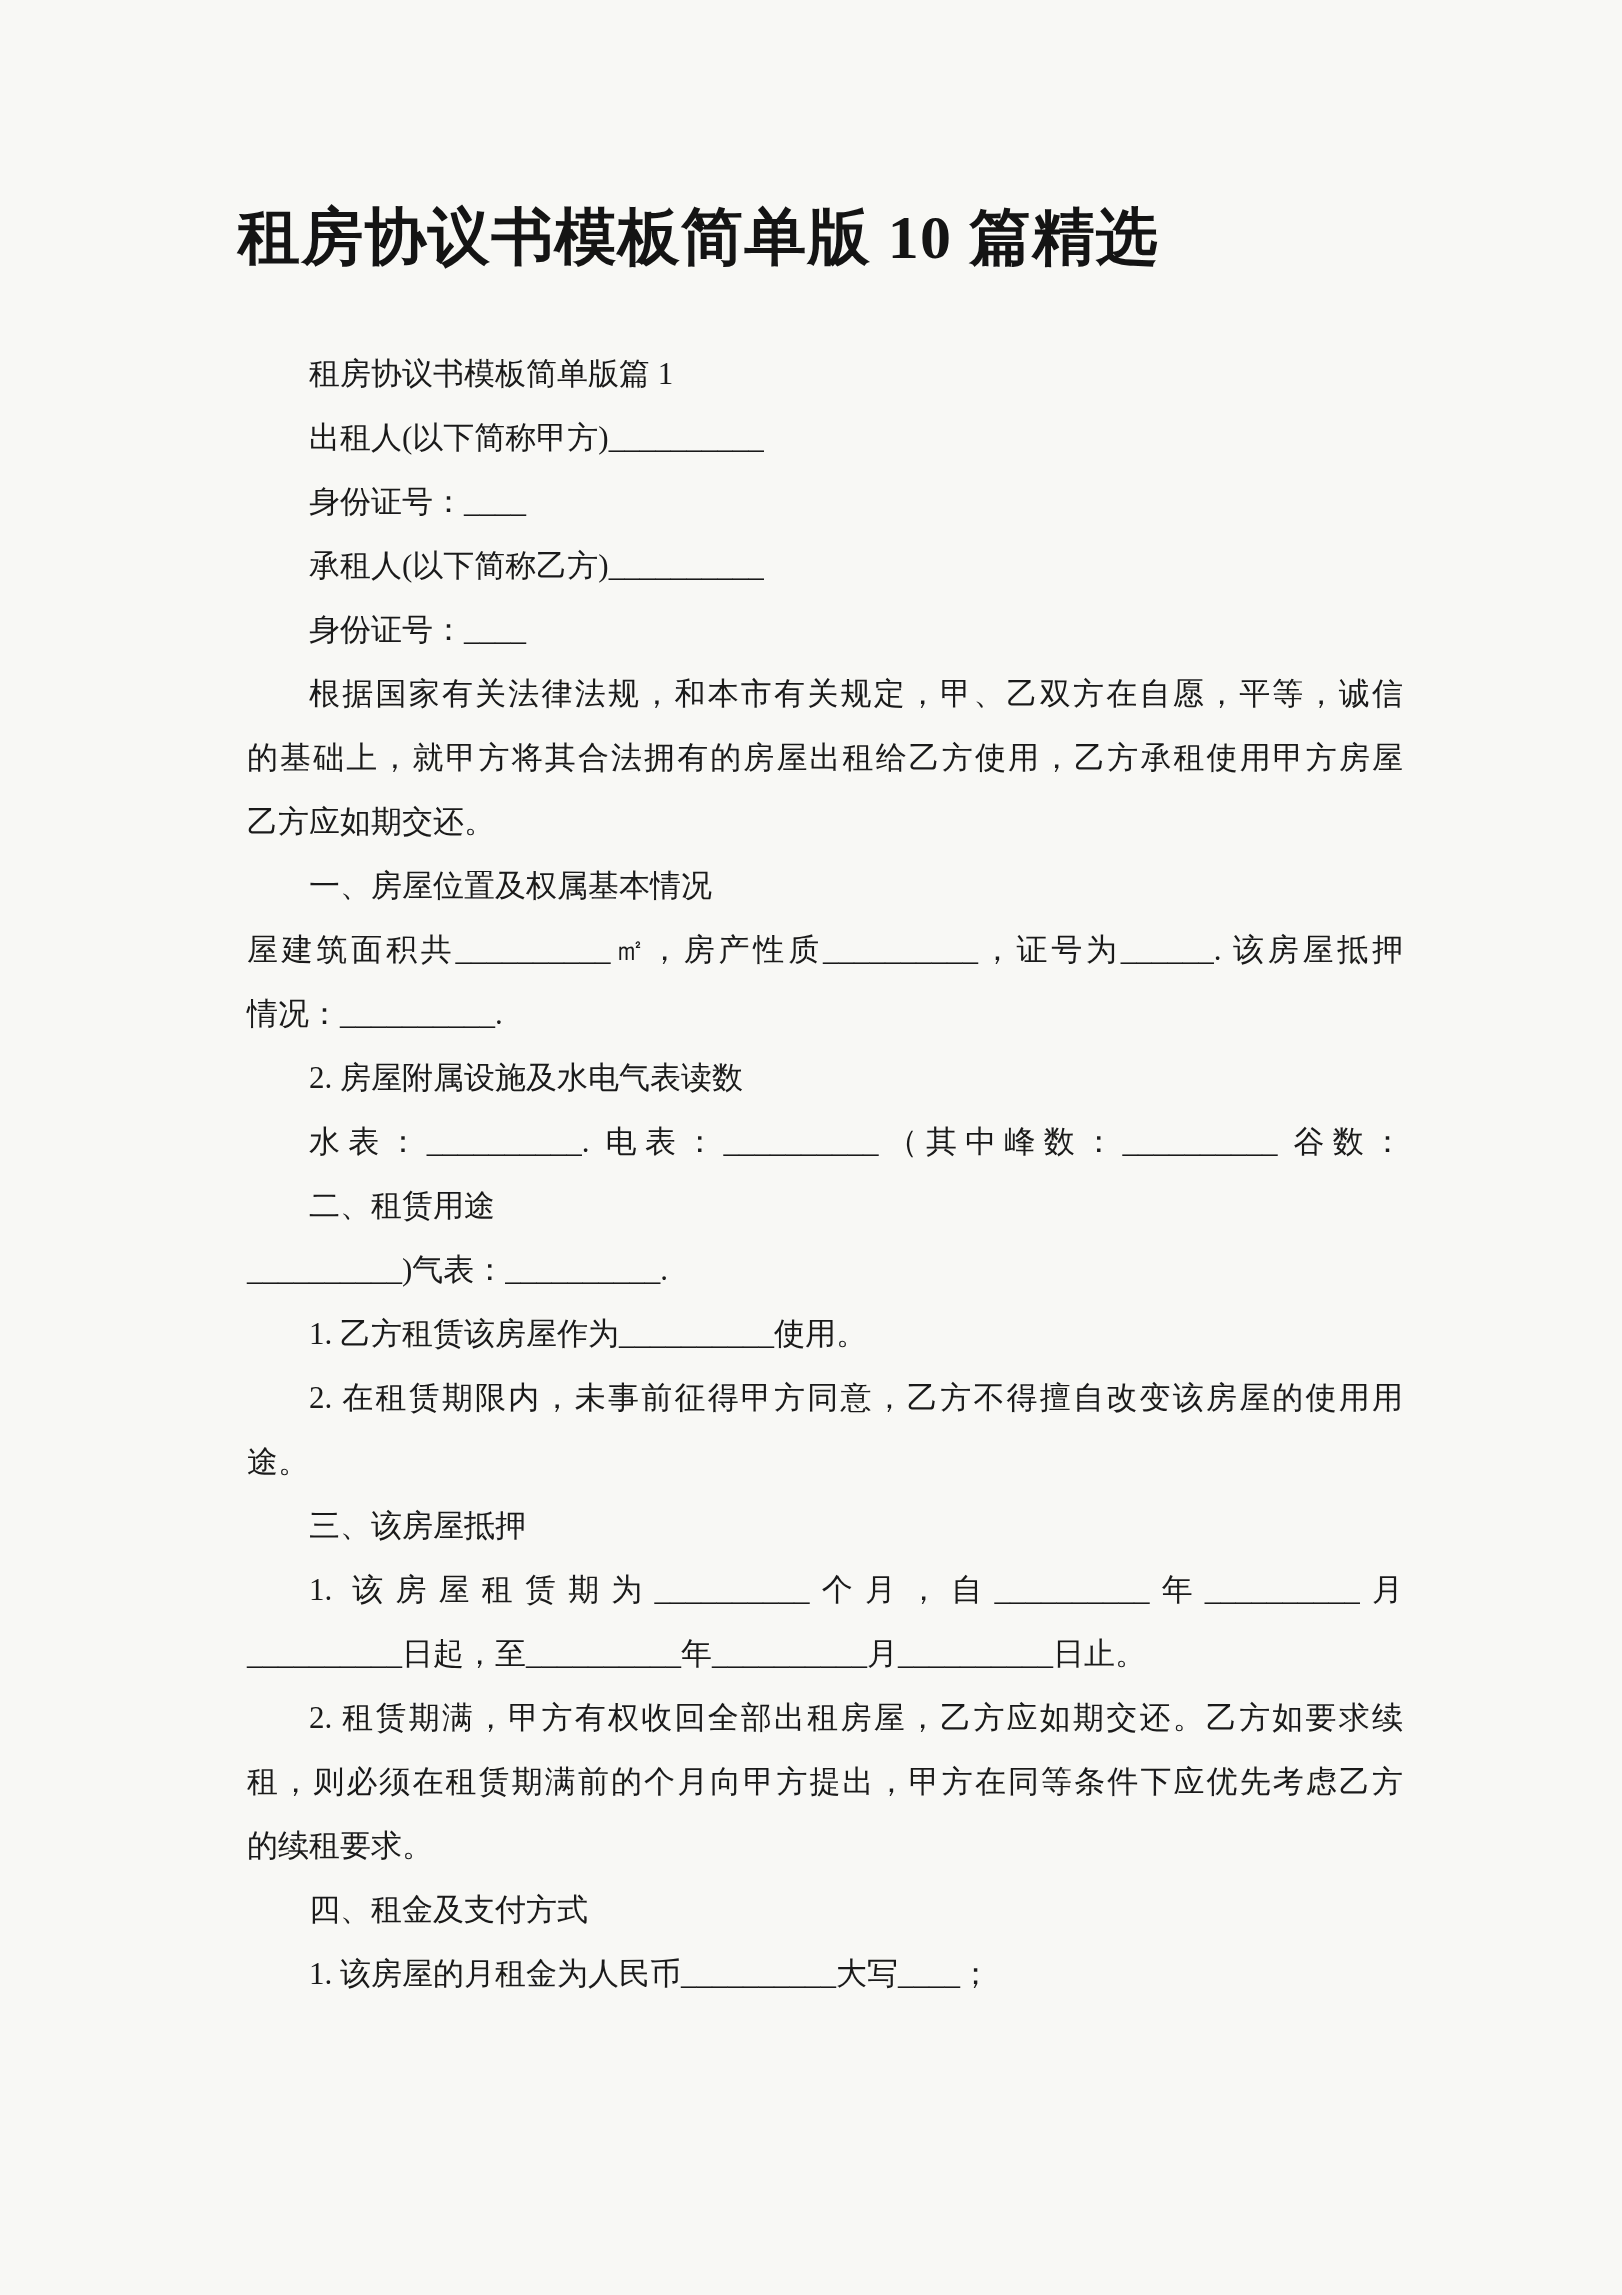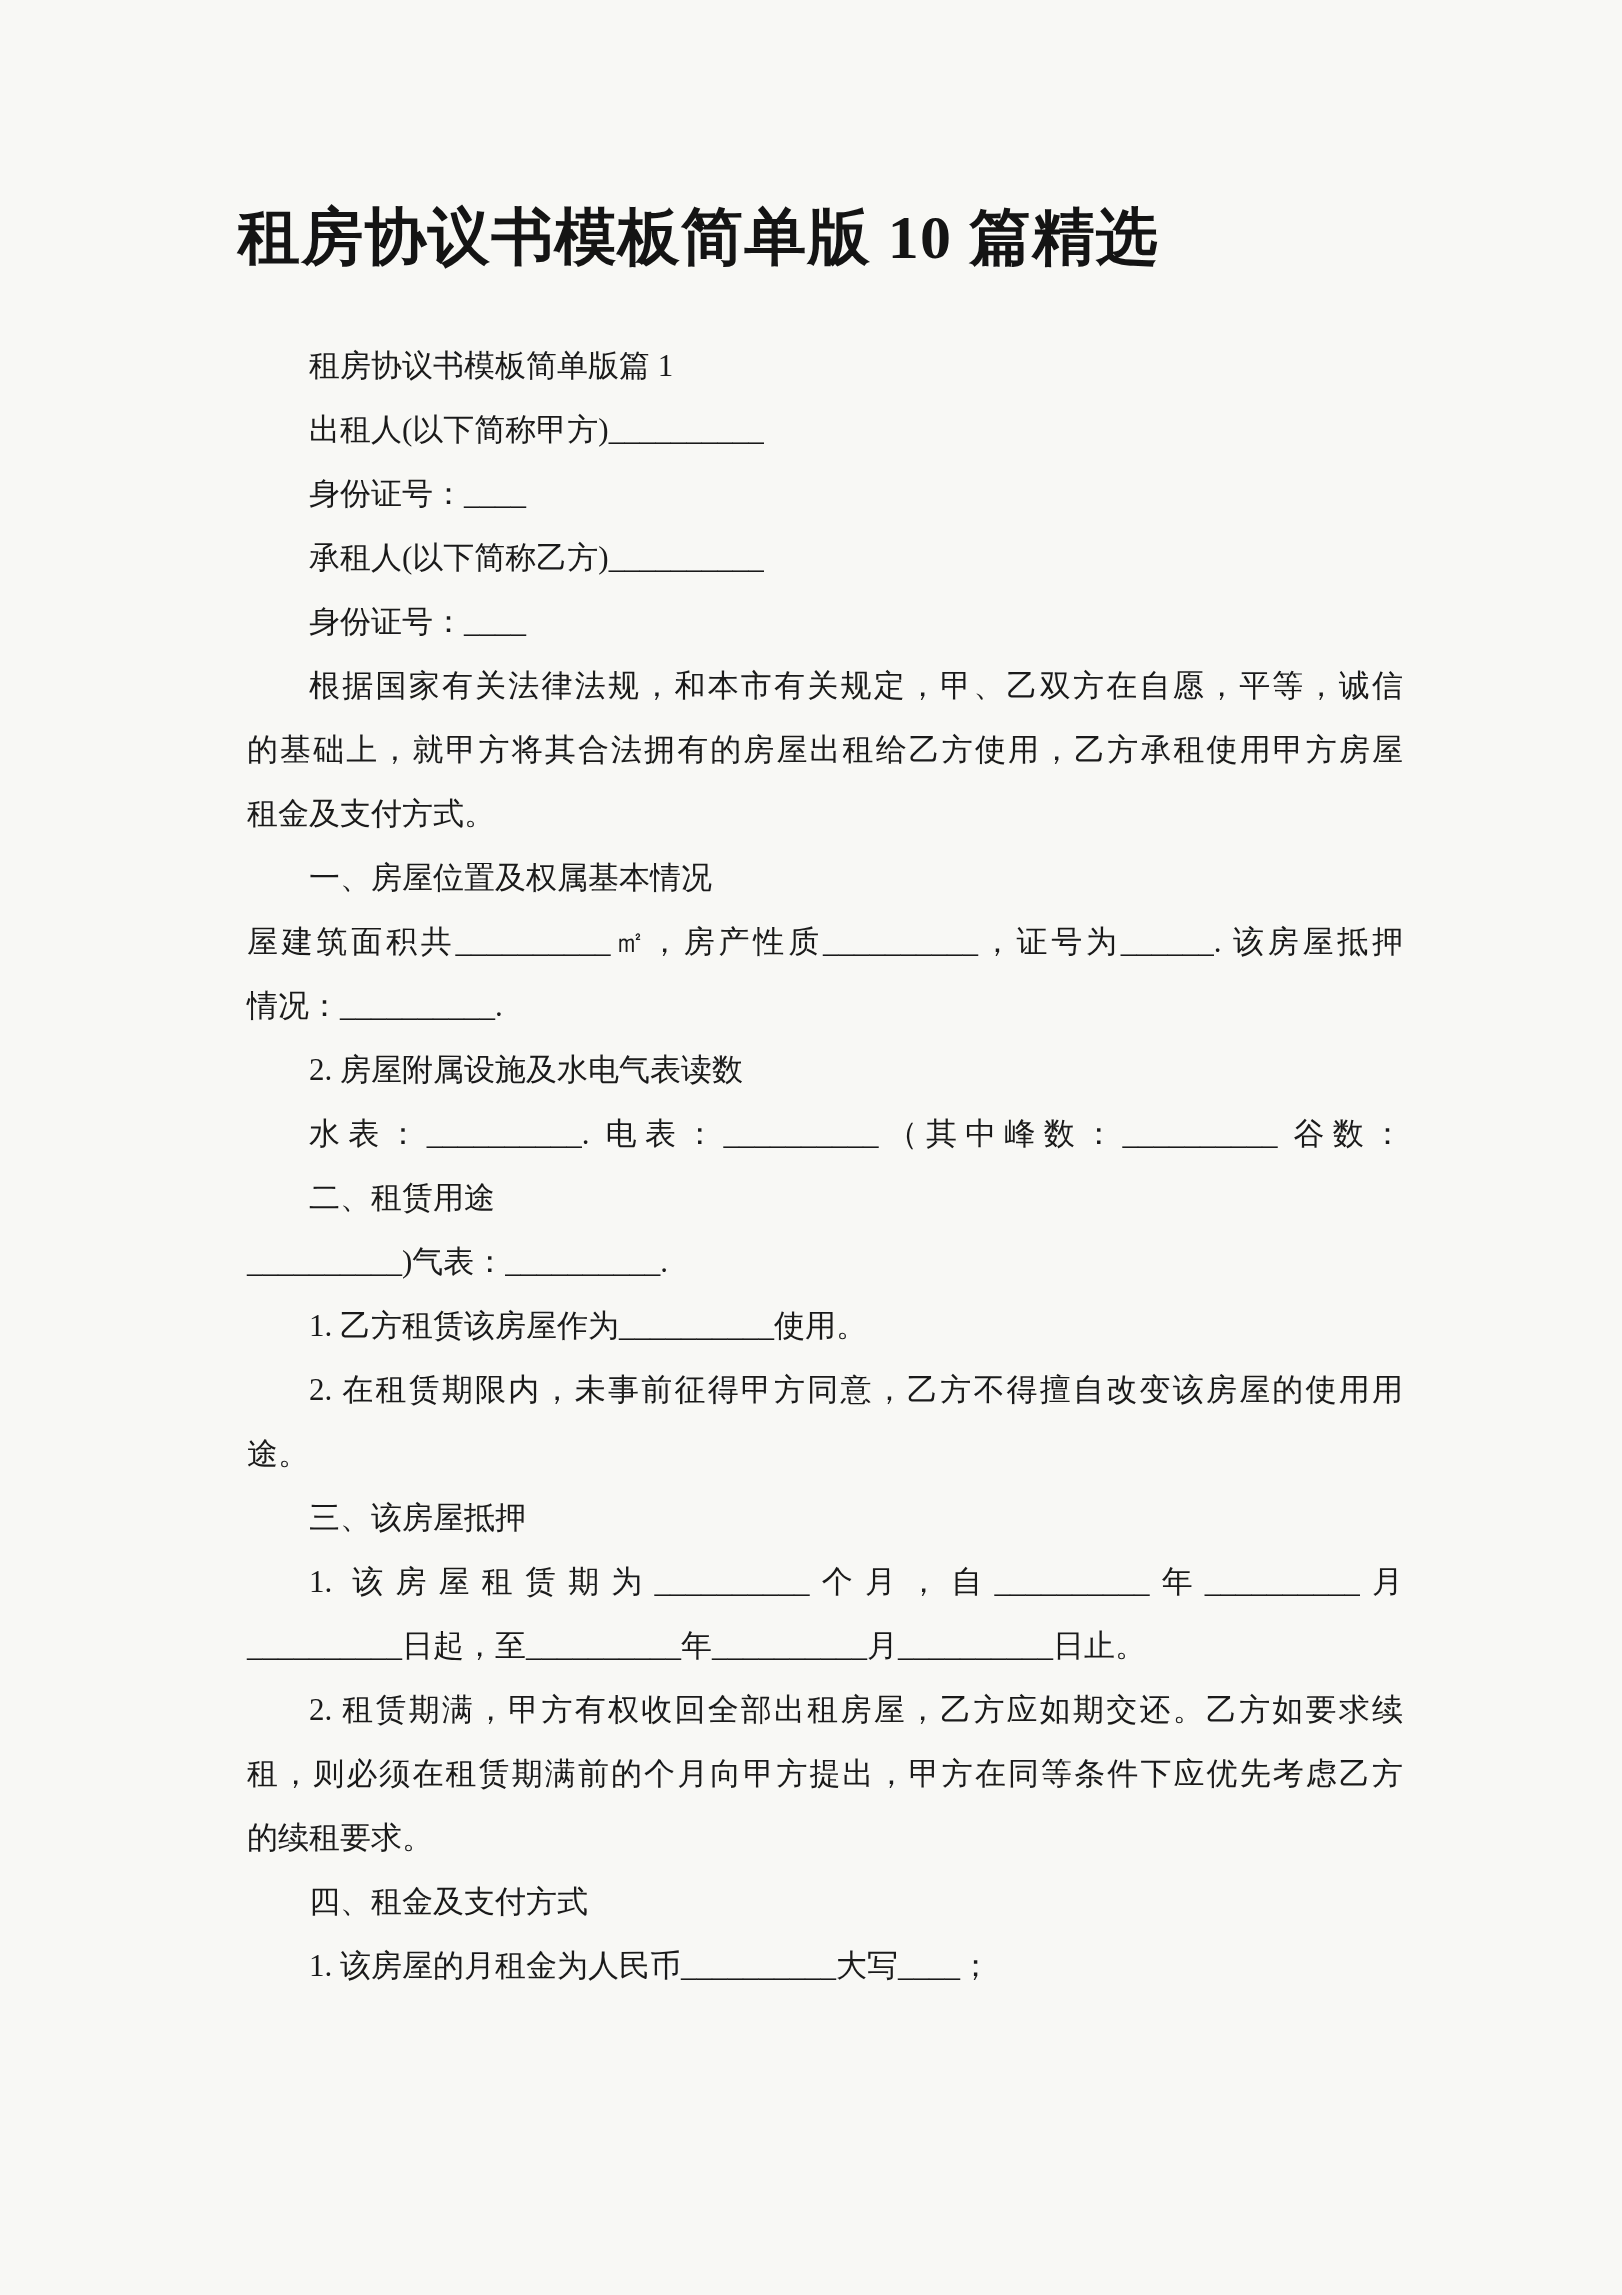--- a/index.html
+++ b/index.html
@@ -28,21 +28,21 @@
     text-align: center;
     font-size: 62px;
     font-weight: 700;
     line-height: 68px;
     letter-spacing: 1.3px;
     white-space: nowrap;
     color: #141414;
   }
   .doc-body {
     position: absolute;
-    top: 334px;
+    top: 342px;
     left: 247px;
     width: 1156px;
     font-size: 31px;
     color: #1a1a1a;
   }
   .line {
     height: 64px;
     line-height: 64px;
     text-align: left;
     white-space: nowrap;
@@ -63,21 +63,21 @@
 <div class="page">
   <div class="doc-title">租房协议书模板简单版 10 篇精选</div>
   <div class="doc-body" id="doc-body">
       <div class="line indent">租房协议书模板简单版篇 1</div>
       <div class="line indent">出租人(以下简称甲方)__________</div>
       <div class="line indent">身份证号：____</div>
       <div class="line indent">承租人(以下简称乙方)__________</div>
       <div class="line indent">身份证号：____</div>
       <div class="line indent justify">根据国家有关法律法规，和本市有关规定，甲、乙双方在自愿，平等，诚信</div>
       <div class="line justify">的基础上，就甲方将其合法拥有的房屋出租给乙方使用，乙方承租使用甲方房屋</div>
-      <div class="line">租金及支付方式。</div>
+      <div class="line">乙方应如期交还。</div>
       <div class="line indent">一、房屋位置及权属基本情况</div>
       <div class="line justify">屋建筑面积共__________㎡，房产性质__________，证号为______. 该房屋抵押</div>
       <div class="line">情况：__________.</div>
       <div class="line indent">2. 房屋附属设施及水电气表读数</div>
       <div class="line indent justify">水表：__________. 电表：__________（其中峰数：__________ 谷数：</div>
       <div class="line indent">二、租赁用途</div>
       <div class="line">__________)气表：__________.</div>
       <div class="line indent">1. 乙方租赁该房屋作为__________使用。</div>
       <div class="line indent justify">2. 在租赁期限内，未事前征得甲方同意，乙方不得擅自改变该房屋的使用用</div>
       <div class="line">途。</div>

